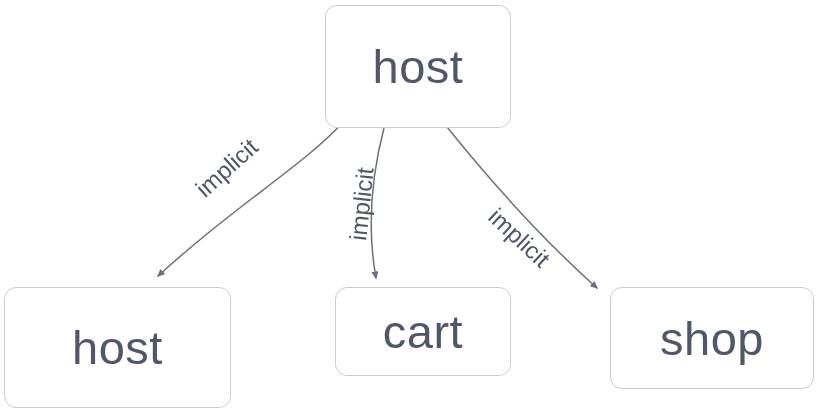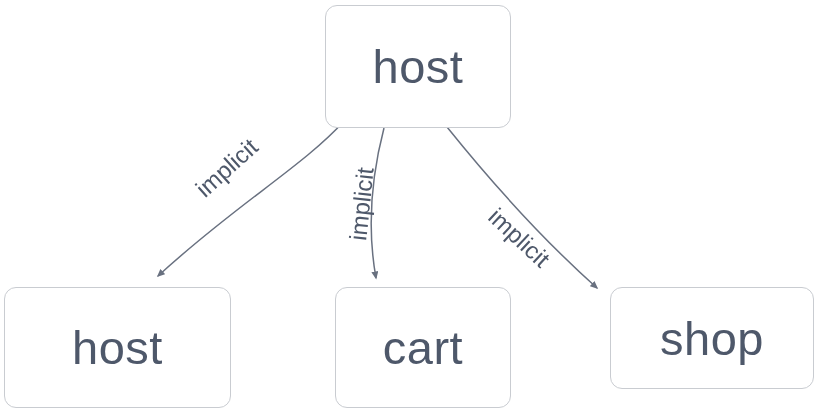--- a/index.html
+++ b/index.html
@@ -33,21 +33,21 @@
     align-items: center;
     justify-content: center;
     color: #4e586a;
     font-size: 47px;
     font-weight: 400;
     line-height: 1;
     letter-spacing: 0.5px;
   }
   .node-host  { left: 325px; top: 5px;   width: 186px; height: 123px; }
   .node-about { left: 4px;   top: 287px; width: 227px; height: 121px; }
-  .node-cart  { left: 335px; top: 287px; width: 176px; height: 121px; }
+  .node-cart  { left: 335px; top: 287px; width: 176px; height: 89px; }
   .node-shop  { left: 610px; top: 287px; width: 204px; height: 102px; }
   .edge-label {
     position: absolute;
     color: #4e586a;
     font-size: 24px;
     white-space: nowrap;
     line-height: 1;
   }
   .edge-label-about {
     left: 227px; top: 168px;

